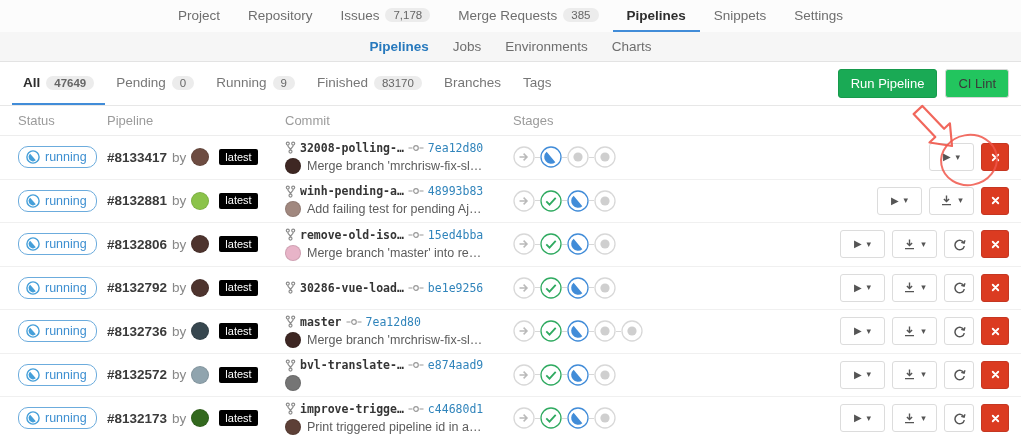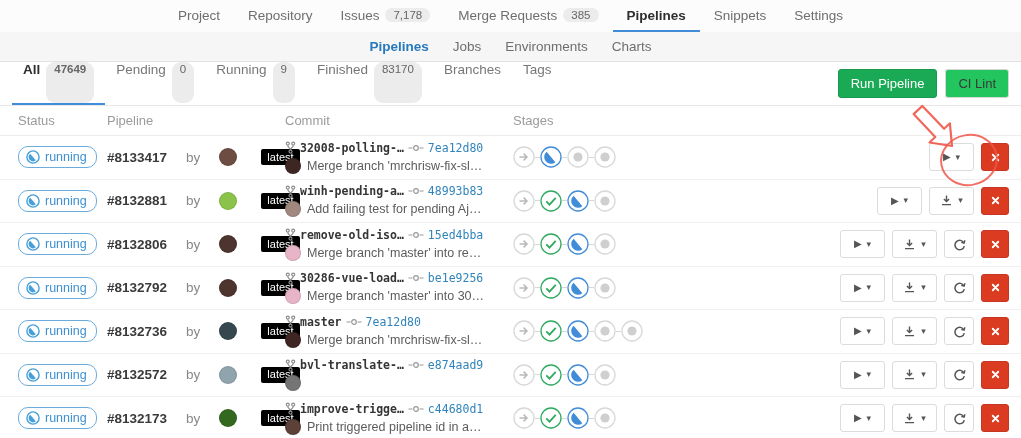--- a/index.html
+++ b/index.html
@@ -16,33 +16,33 @@
   .topnav{height:32px;display:flex;justify-content:center;align-items:stretch;background:#fcfcfc;}
   .nav-item{display:flex;align-items:center;gap:6px;padding:0 14px;font-size:13.5px;color:#6e6e6e;border-bottom:2px solid transparent;cursor:pointer;white-space:nowrap;}
   .nav-item.active{color:#2e2e2e;font-weight:bold;border-bottom-color:#418cd8;}
   .count-pill{background:#ececec;border-radius:9px;padding:1px 8px;font-size:11.5px;color:#666;}
   
   .subnav{height:30px;background:#f6f6f6;border-bottom:1px solid #e3e3e3;display:flex;justify-content:center;align-items:center;}
   .subnav-item{padding:0 12px;font-size:13.5px;color:#6e6e6e;cursor:pointer;}
   .subnav-item.active{color:#2779bd;font-weight:bold;}
   
   .tabsrow{display:flex;align-items:stretch;height:44px;border-bottom:1px solid #e7e7e7;padding:0 12px;}
-  .tab{display:flex;gap:6px;padding:0 11px;font-size:13.5px;color:#777;border-bottom:2px solid transparent;cursor:pointer;white-space:nowrap;}
+  .tab{display:flex;align-items:center;gap:6px;padding:0 11px;font-size:13.5px;color:#777;border-bottom:2px solid transparent;cursor:pointer;white-space:nowrap;}
   .tab.active{color:#2e2e2e;font-weight:bold;border-bottom-color:#418cd8;}
   .topbtns{display:flex;align-items:center;gap:8px;margin-left:auto;}
   .btn-green{background:var(--green);color:#fff;border:1px solid #179a4c;border-radius:3px;padding:6px 12px;font-size:13px;cursor:pointer;font-family:inherit;}
   .btn-white{background:#22c55e;color:#3a3a3a;border:1px solid #d6d6d6;border-radius:3px;padding:6px 12px;font-size:13px;cursor:pointer;font-family:inherit;}
   
   .thead{display:grid;grid-template-columns:95px 178px 228px 1fr 170px;padding:0 12px;height:30px;align-items:center;color:#9b9b9b;font-size:13px;border-bottom:1px solid #ededed;}
   .thead .hc:first-child{padding-left:6px;}
   .prow{display:grid;grid-template-columns:95px 178px 228px 1fr 170px;padding:0 12px;height:43.5px;align-items:center;border-bottom:1px solid #f0f0f0;}
   .scell{padding-left:6px;}
   .status-badge{display:inline-flex;align-items:center;gap:5px;border:1px solid #6cacdd;color:#3d8fd1;border-radius:10px;padding:3px 9px 3px 7px;font-size:12.5px;background:#fff;cursor:pointer;line-height:1;}
   .status-svg{width:14px;height:14px;display:block;}
-  .pcell{display:flex;align-items:center;gap:19px;font-size:13.5px;}
+  .pcell{display:flex;align-items:center;gap:5px;font-size:13.5px;}
   .pid{font-weight:bold;color:#3a3a3a;cursor:pointer;}
   .by{color:#888;}
   .avatar{width:18px;height:18px;border-radius:50%;border:1px solid rgba(0,0,0,.1);cursor:pointer;flex:none;}
   .tag-latest{background:#000000;color:#fff;font-size:11px;padding:2.5px 6px;border-radius:2px;margin-left:5px;line-height:1;}
   .ccell{display:flex;flex-direction:column;gap:3px;}
   .cline1{display:flex;align-items:center;gap:4px;}
   .branch{font-family:"DejaVu Sans Mono",monospace;font-weight:bold;color:#353535;font-size:11.5px;cursor:pointer;}
   .sha{font-family:"DejaVu Sans Mono",monospace;color:var(--link-blue);font-size:11.5px;cursor:pointer;}
   .branch-svg{width:11px;height:13px;display:block;}
   .commit-svg{width:16px;height:10px;display:block;}
@@ -452,24 +452,20 @@
         <span class="cicon">
             <svg class="commit-svg" viewBox="0 0 16 10">
               <g stroke="#999" stroke-width="1.2" fill="none">
                 <circle cx="8" cy="5" r="2.3"></circle>
                 <path d="M0.5 5h4M11.5 5h4"></path>
               </g>
             </svg>
           </span>
         <span class="sha">be1e9256</span>
       </div>
-      <div class="cline2">
-        <span class="cavatar" style="background: rgb(232, 180, 200);"></span>
-        <span class="ellip">Merge branch 'master' into 30…</span>
-      </div>
     </div>
     <div class="stages">
         <span class="stage">
           <svg class="stage-svg" viewBox="0 0 22 22">
             <circle cx="11" cy="11" r="10" fill="#fff" stroke="#d8d8d8" stroke-width="1.3"></circle>
             <path d="M6.5 11h7.2M10.6 7.6L14 11l-3.4 3.4" fill="none" stroke="#b9b9b9" stroke-width="1.5"></path>
           </svg>
         </span>
         <span class="conn"></span>
         <span class="stage">

